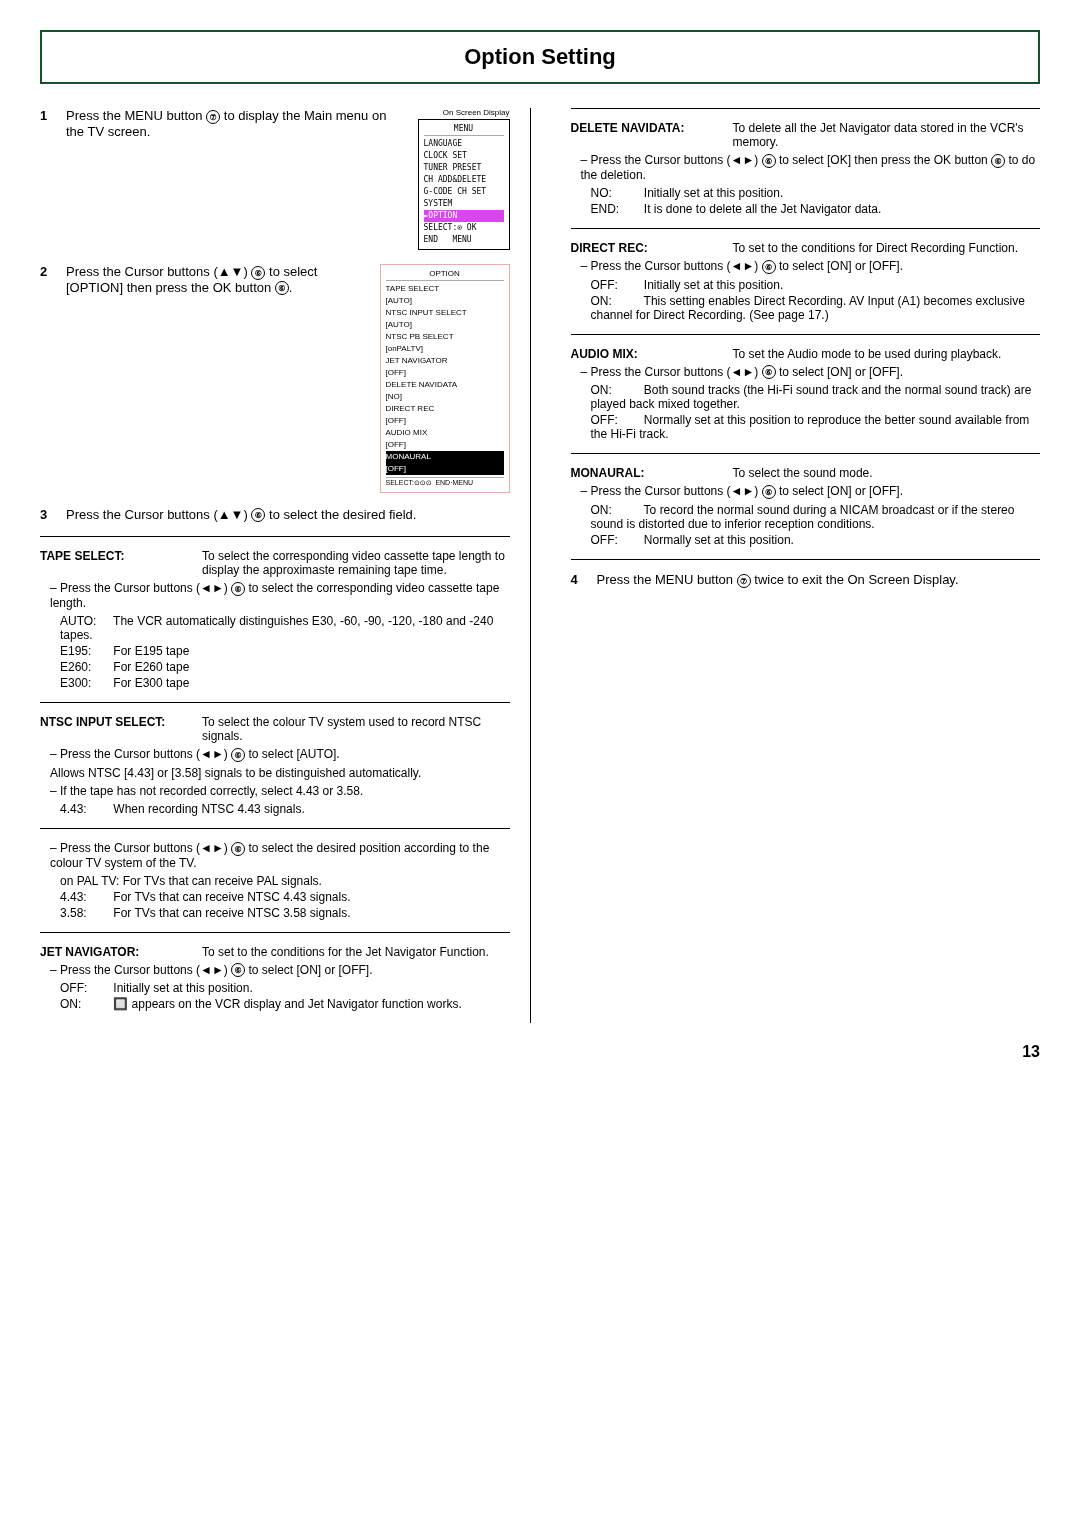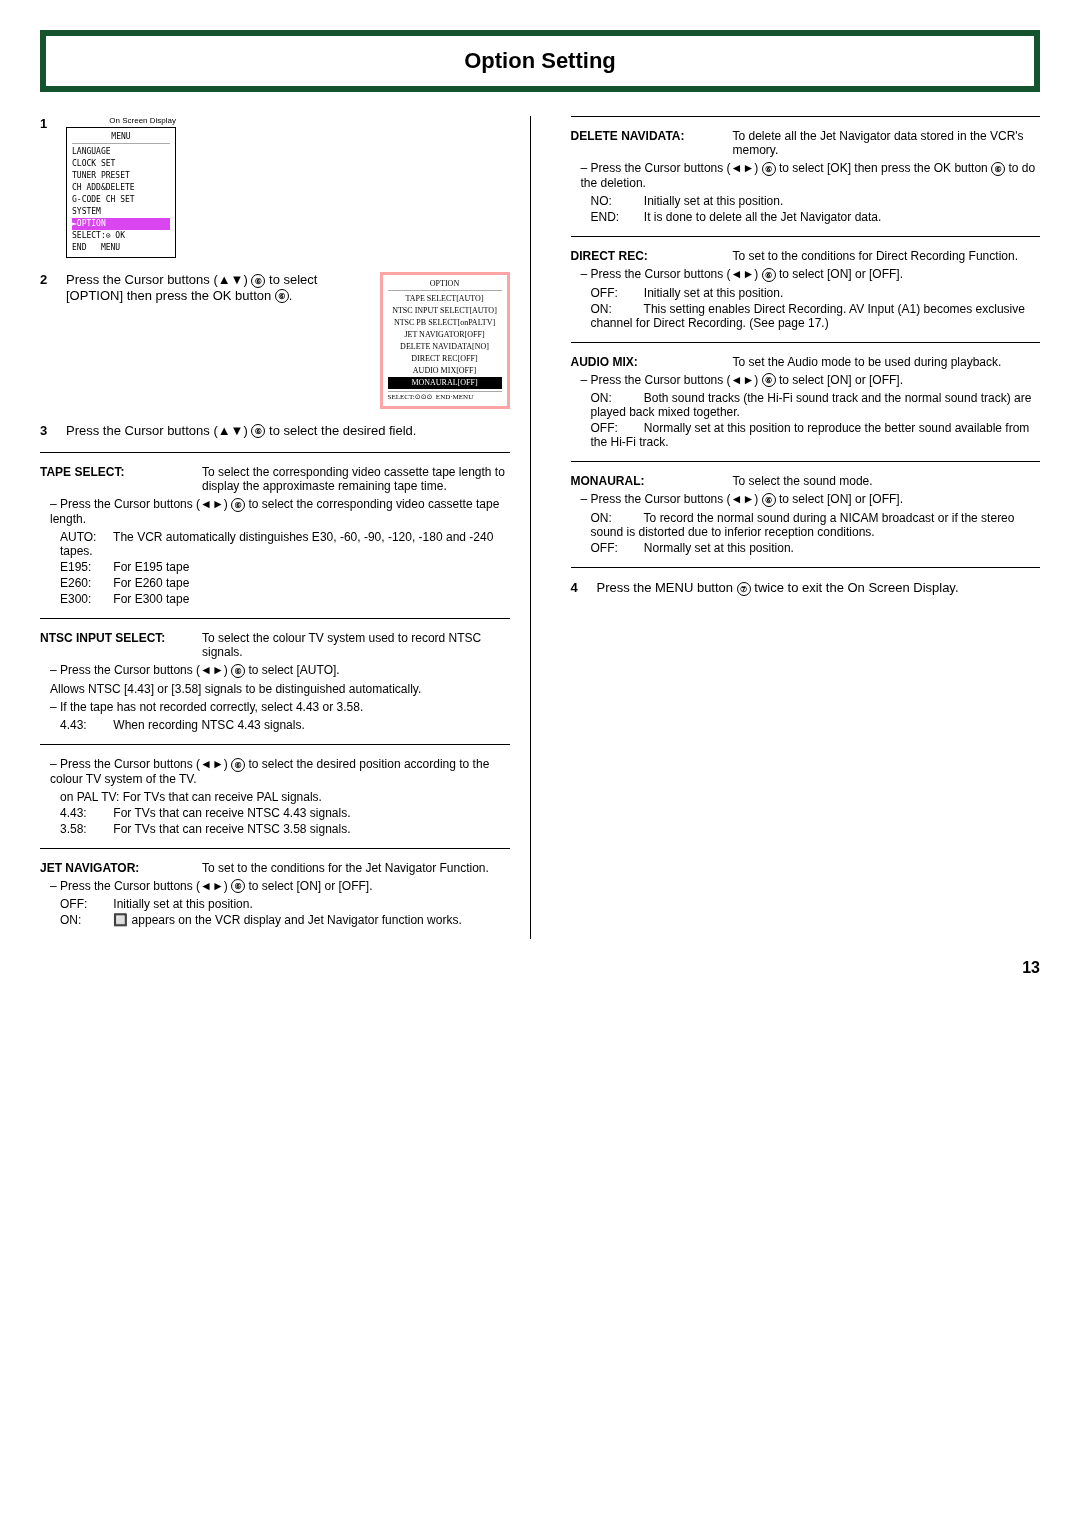--- a/index.html
+++ b/index.html
@@ -9,21 +9,21 @@
       background: #fff;
       color: #000;
       width: 1080px;
       min-height: 1526px;
       padding: 30px 40px;
     }
     .page-title {
       text-align: center;
       font-size: 22px;
       font-weight: bold;
-      border: 6px solid #14532d;
+      border: 2px solid #14532d;
       padding: 12px 20px;
       margin-bottom: 24px;
     }
     .two-col {
       display: flex;
       gap: 30px;
     }
     .left-col {
       flex: 1;
       padding-right: 20px;
@@ -93,34 +93,34 @@
       border-top: 1px solid #000;
       margin: 12px 0;
     }
     .page-num {
       text-align: right;
       font-size: 16px;
       font-weight: bold;
       margin-top: 20px;
     }
     .option-screen {
-      border: 3px solid #fca5a5;
+      border: 1px solid #fca5a5;
       font-size: 8px;
       padding: 3px 5px;
       width: 130px;
-      font-family: Liberation Serif, serif;
+      font-family: Liberation Sans, sans-serif;
       line-height: 1.5;
     }
-    .option-screen .row { display: flex; justify-content: center; }
+    .option-screen .row { display: flex; justify-content: center; flex-direction: column; }
     .option-screen .sel { background: #000; color: #fff; }
     .menu-screen {
       border: 1px solid #000;
       font-size: 8px;
       padding: 3px 5px;
-      width: 110px;
+      width: 92px;
       font-family: monospace;
       line-height: 1.5;
     }
     .menu-screen .title { text-align: center; border-bottom: 1px solid #aaa; margin-bottom: 2px; }
     .menu-screen .row { display: flex; justify-content: space-between; }
     .menu-screen .sel { background: #d946ef; color: #fff; }
     .icon-btn {
       display: inline-block;
       border: 1px solid #000;
       border-radius: 50%;
@@ -139,20 +139,24 @@
 <div class="page-title">Option Setting</div>
 
 <div class="two-col">
 
   <div class="left-col">
 
     <div class="step">
       <div class="step-num">1</div>
       <div class="step-content">
         <div class="step-with-img">
+          <div class="step-text">
+            Press the MENU button <span class="icon-btn">⑦</span> to
+            display the Main menu on the TV screen.
+          </div>
           <div>
             <div class="screen-label">On Screen Display</div>
             <div class="menu-screen">
               <div class="title">MENU</div>
               <div class="row">LANGUAGE</div>
               <div class="row">CLOCK SET</div>
               <div class="row">TUNER PRESET</div>
               <div class="row">CH ADD&amp;DELETE</div>
               <div class="row">G-CODE CH SET</div>
               <div class="row">SYSTEM</div>

